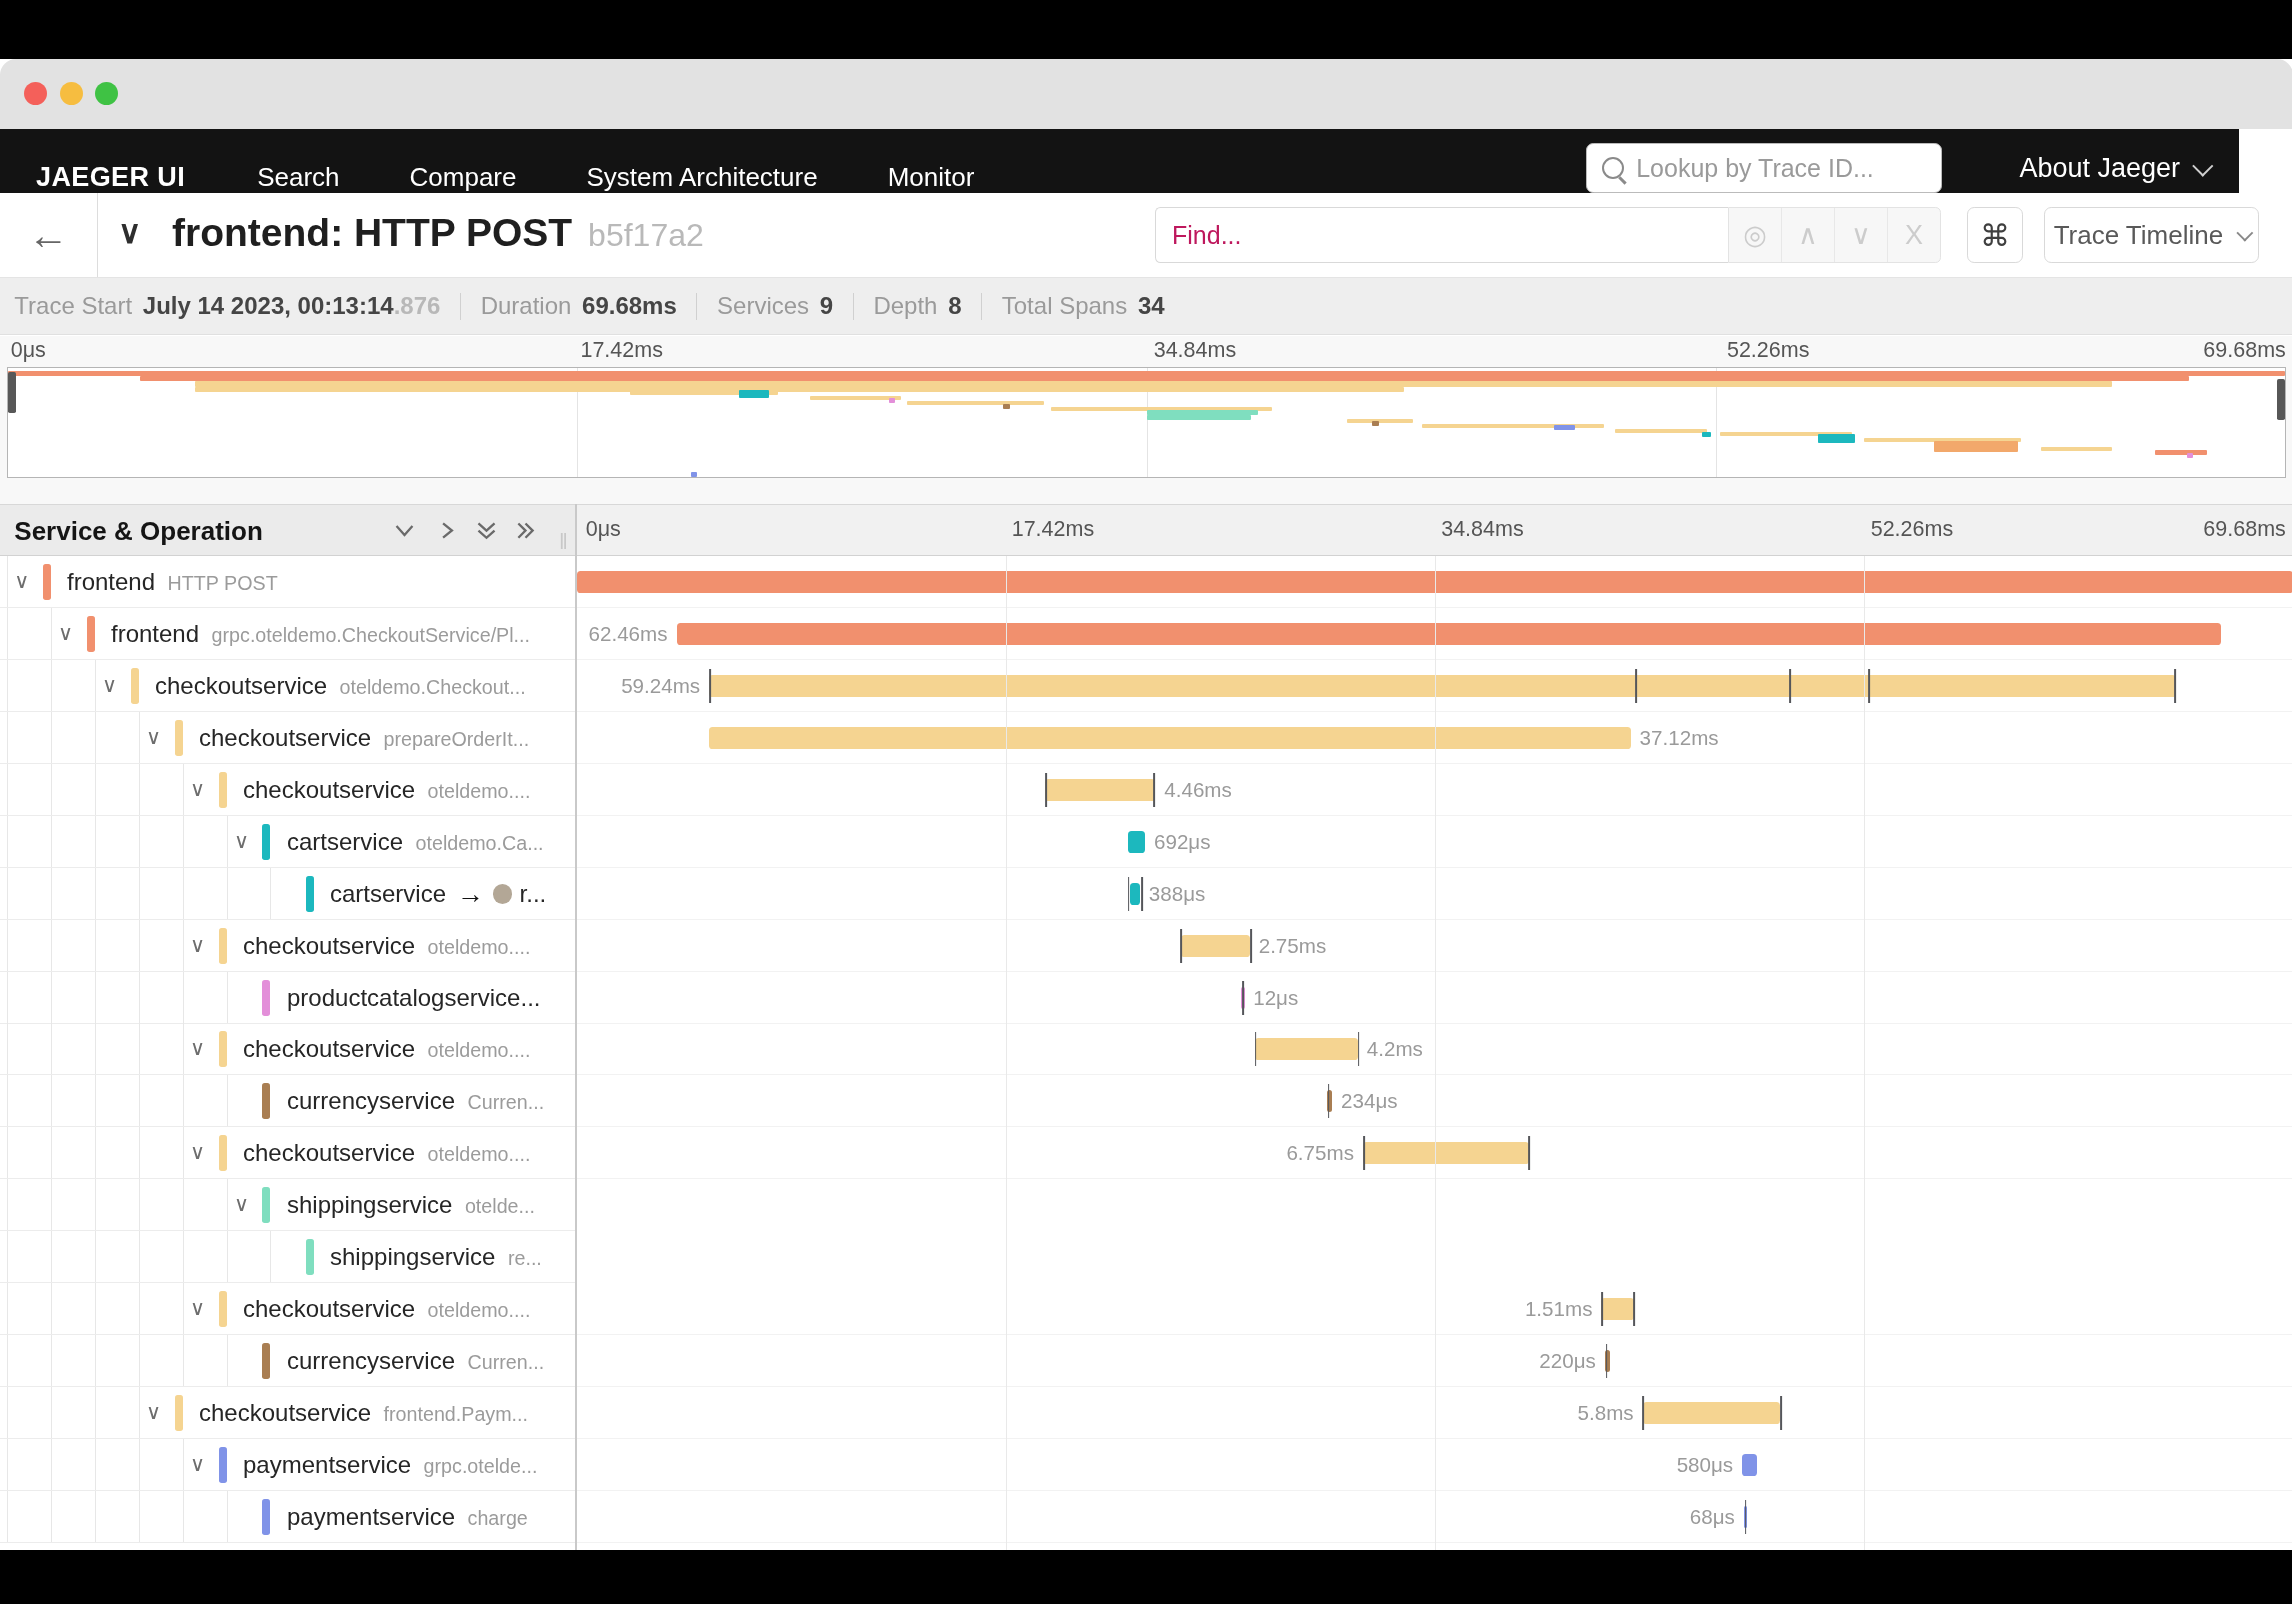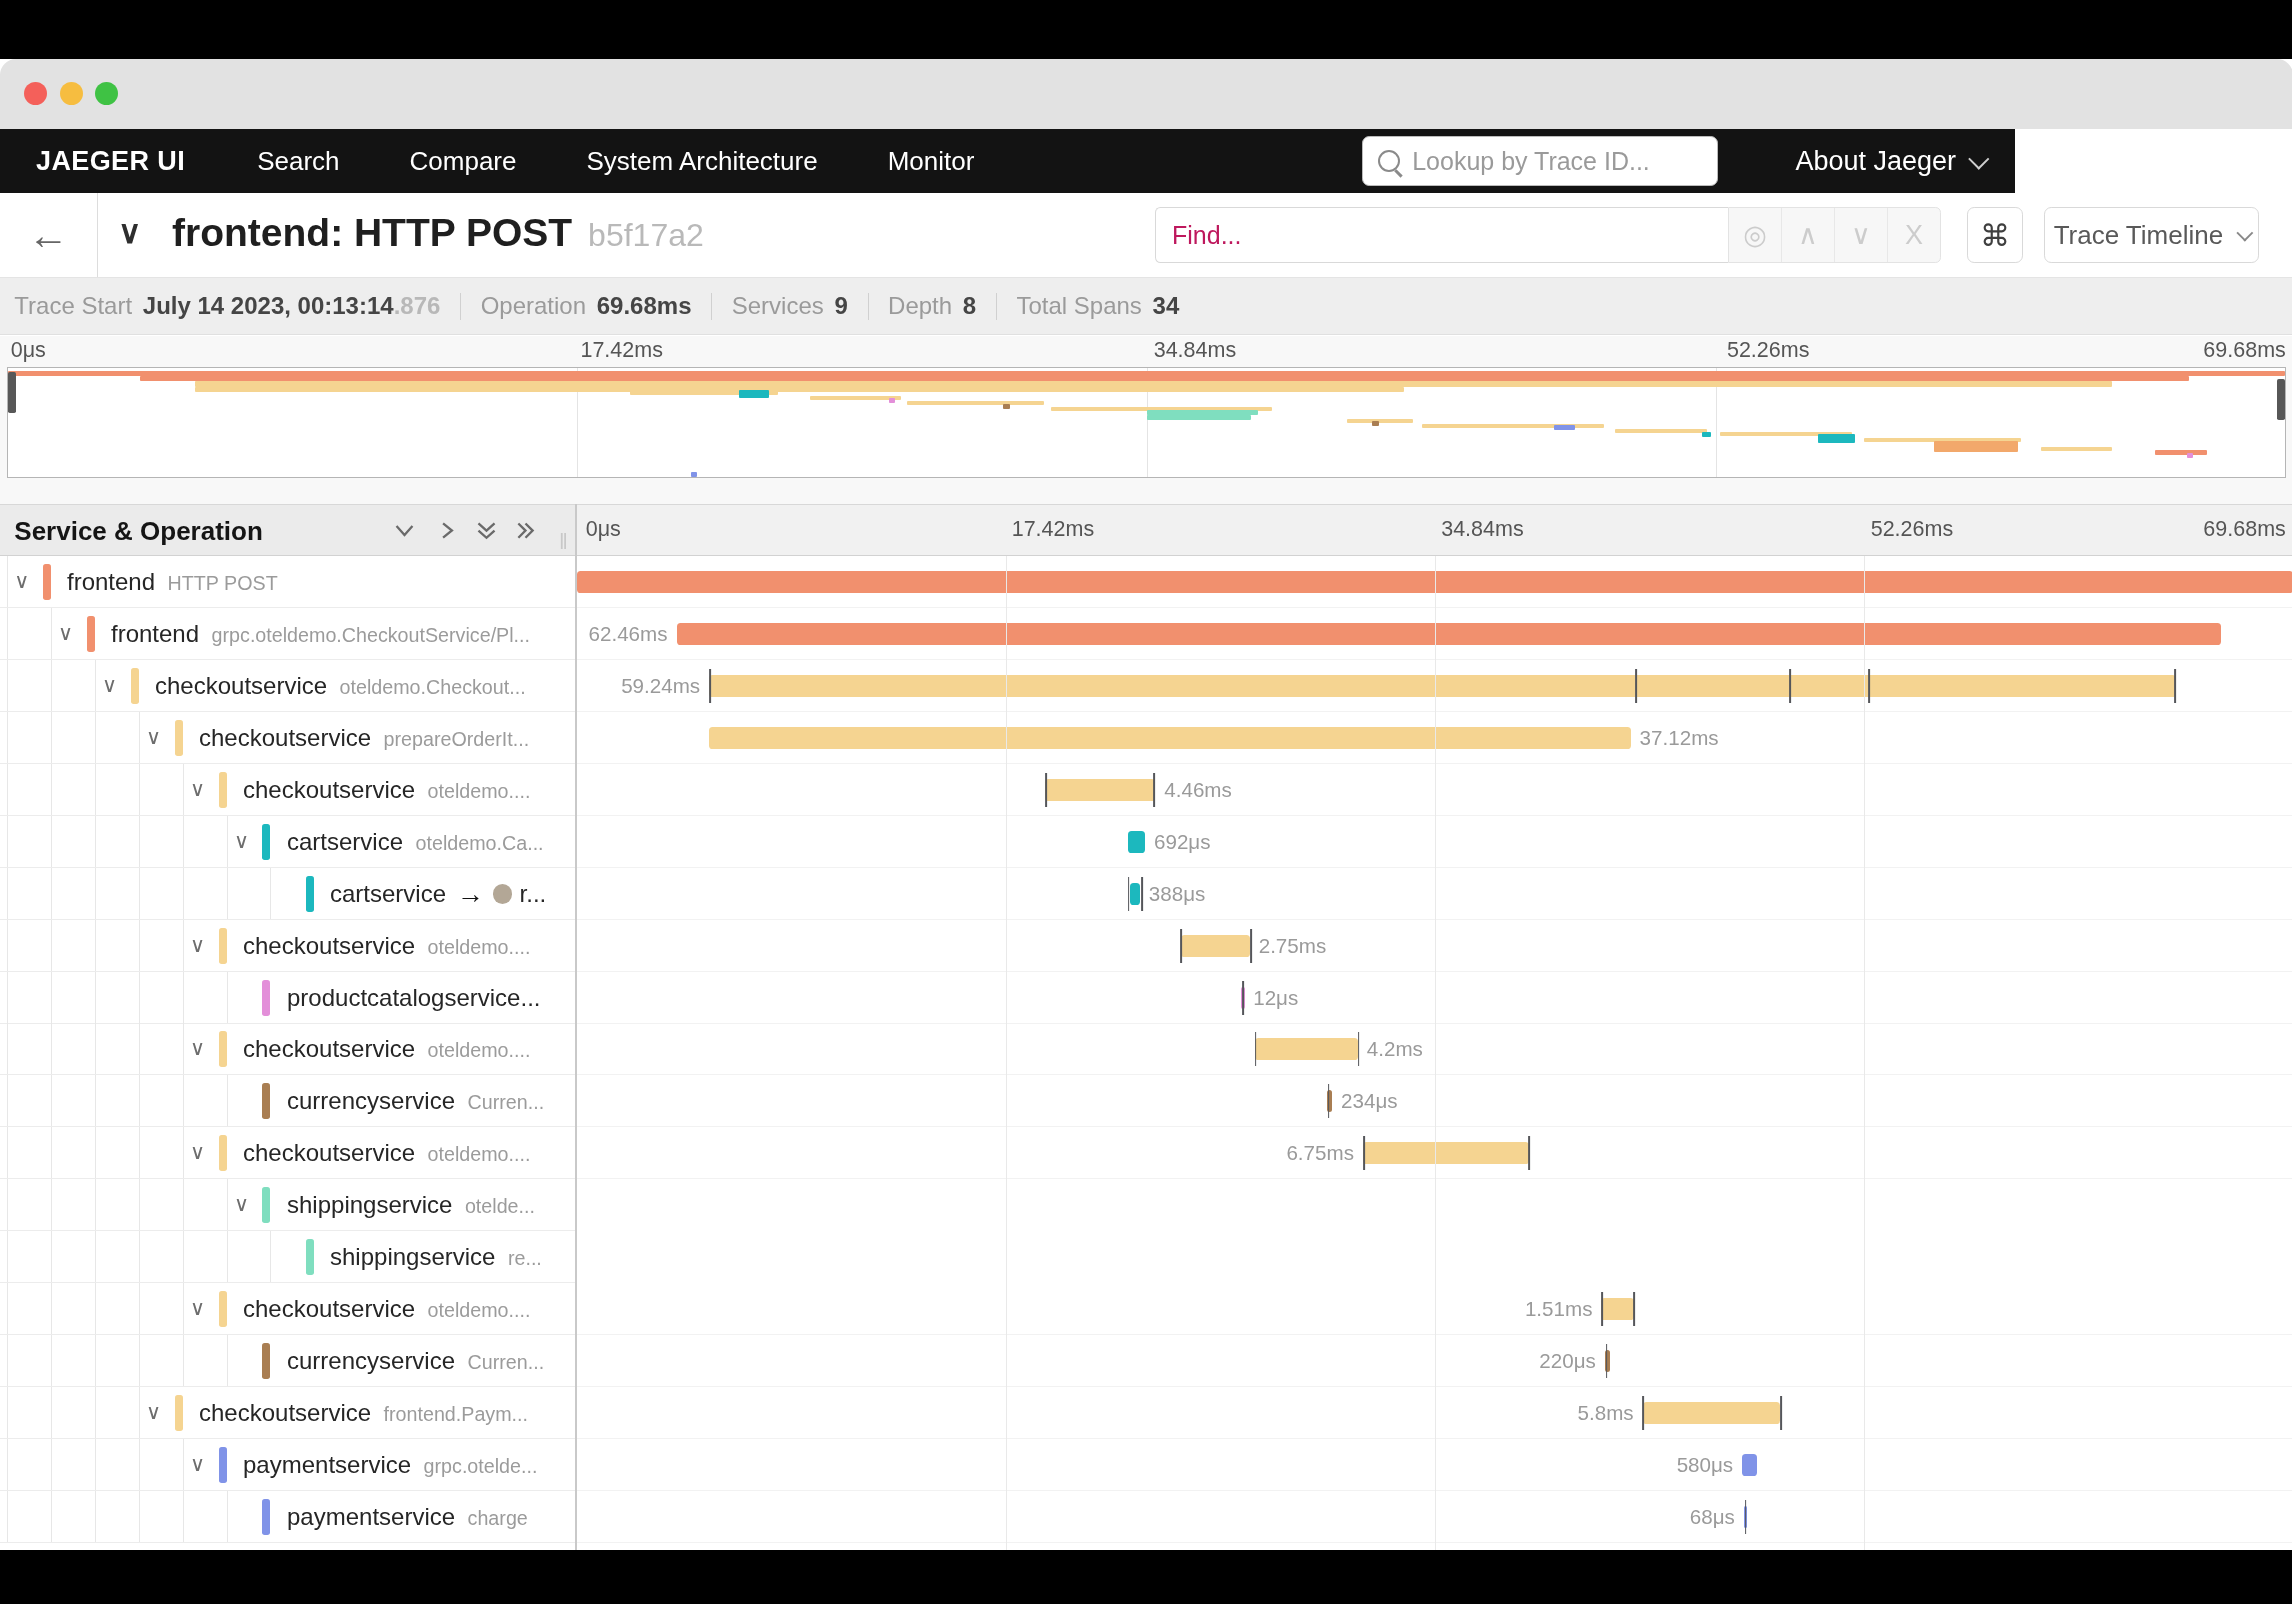--- a/index.html
+++ b/index.html
@@ -3,21 +3,21 @@
 <meta charset="utf-8">
 <style>
   html,body{margin:0;padding:0;background:#000;width:2293px;height:1605px;overflow:hidden;
     font-family:"Liberation Sans",sans-serif;-webkit-font-smoothing:antialiased;}
   .screen{position:absolute;top:59px;left:0;width:2293px;height:1491px;background:#fff;}
   
   .titlebar{position:absolute;top:0;left:0;width:2293px;height:70px;background:#e2e2e2;
     border-radius:16px 16px 0 0;}
   .tl{position:absolute;top:23px;width:23px;height:23px;border-radius:50%;}
   
-  .nav{position:absolute;top:70px;left:0;width:2015px;height:64px;background:#131313;display:flex;align-items:center;}
+  .nav{position:absolute;top:70px;left:0;width:2239px;height:64px;background:#131313;display:flex;align-items:flex-end;}
   .nav-brand{color:#fff;font-weight:bold;font-size:27px;margin-left:36px;letter-spacing:0.4px;}
   .nav-items{display:flex;gap:70px;margin-left:72px;}
   .nav-item{color:#fff;font-size:26px;cursor:pointer;}
   .nav-right{margin-left:auto;display:flex;align-items:center;}
   .lookup{width:356px;height:50px;background:#fff;border:0.9px solid #bbb;border-radius:7.2px;
     display:flex;align-items:center;padding:0 14.3px;box-sizing:border-box;}
   .lookup-ph{color:#9a9a9a;font-size:25px;margin-left:12.5px;}
   .mag{width:18px;height:18px;border:2.7px solid #8a8a8a;border-radius:50%;position:relative;flex:0 0 auto;}
   .mag::after{content:"";position:absolute;width:2.7px;height:9px;background:#8a8a8a;left:17px;top:17px;transform:rotate(-45deg);}
   .about{color:#fff;font-size:27px;margin-left:77px;margin-right:32px;display:flex;align-items:center;gap:12.5px;}
@@ -147,21 +147,21 @@
   </div>
 
   <div class="meta" id="meta-row">
       <div class="m-item">
         <span class="m-label">Trace Start</span>
         <span class="m-value">July 14 2023, 00:13:14</span>
         <span class="m-muted">.876</span>
       </div>
       <div class="m-div"></div>
       <div class="m-item">
-        <span class="m-label">Operation</span>
+        <span class="m-label">Duration</span>
         <span class="m-value">69.68ms</span>
       </div>
       <div class="m-div"></div>
       <div class="m-item">
         <span class="m-label">Services</span>
         <span class="m-value">9</span>
       </div>
       <div class="m-div"></div>
       <div class="m-item">
         <span class="m-label">Depth</span>

